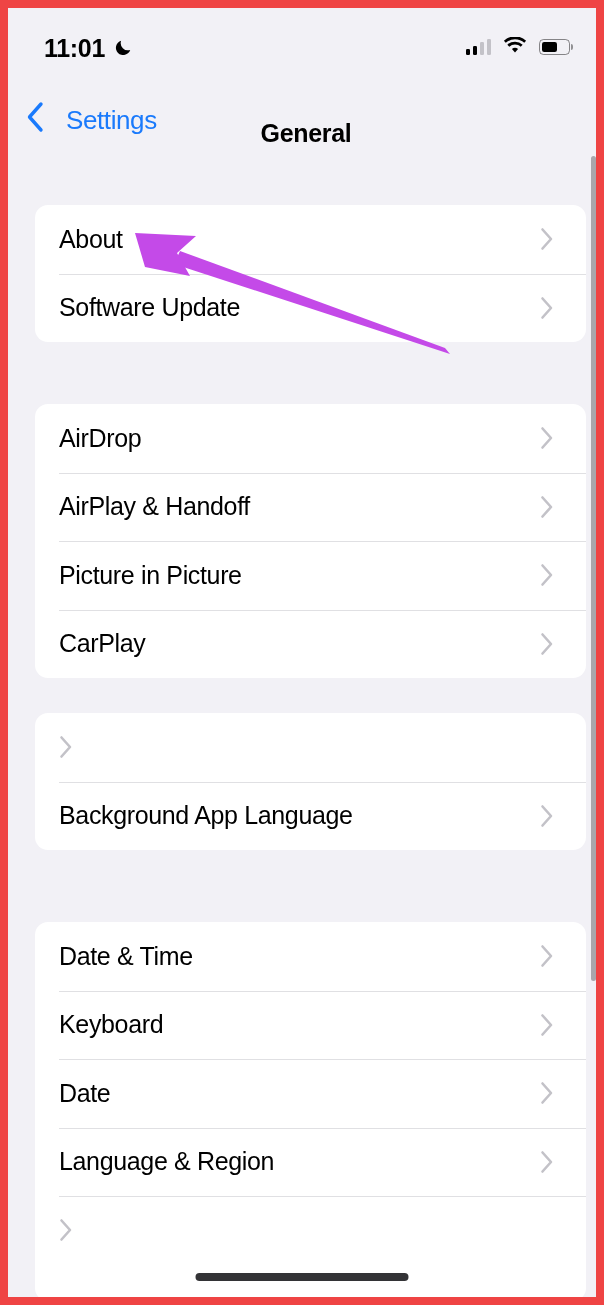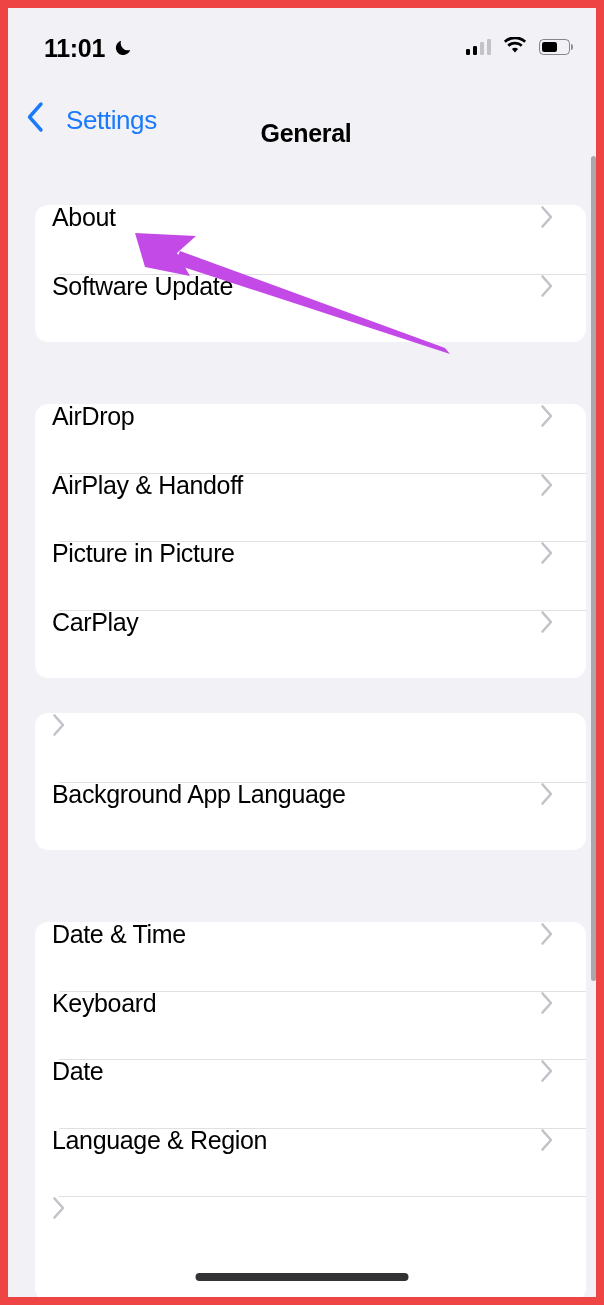--- a/index.html
+++ b/index.html
@@ -143,21 +143,22 @@
   #group-0 { top: 57px; }
   #group-1 { top: 256px; }
   #group-2 { top: 565px; }
   #group-3 { top: 774px; }
   #group-4 { top: 1093px; }
 
   .row {
     position: relative;
     height: 68.5px;
     display: flex;
-    padding-left: 17px;
+    align-items: center;
+    padding-left: 24px;
     padding-right: 20px;
     cursor: pointer;
     gap: 28px;
   }
   .row-label {
     font-size: 25px;
     color: #000;
     letter-spacing: -0.35px;
     line-height: 1;
     flex: 1;

